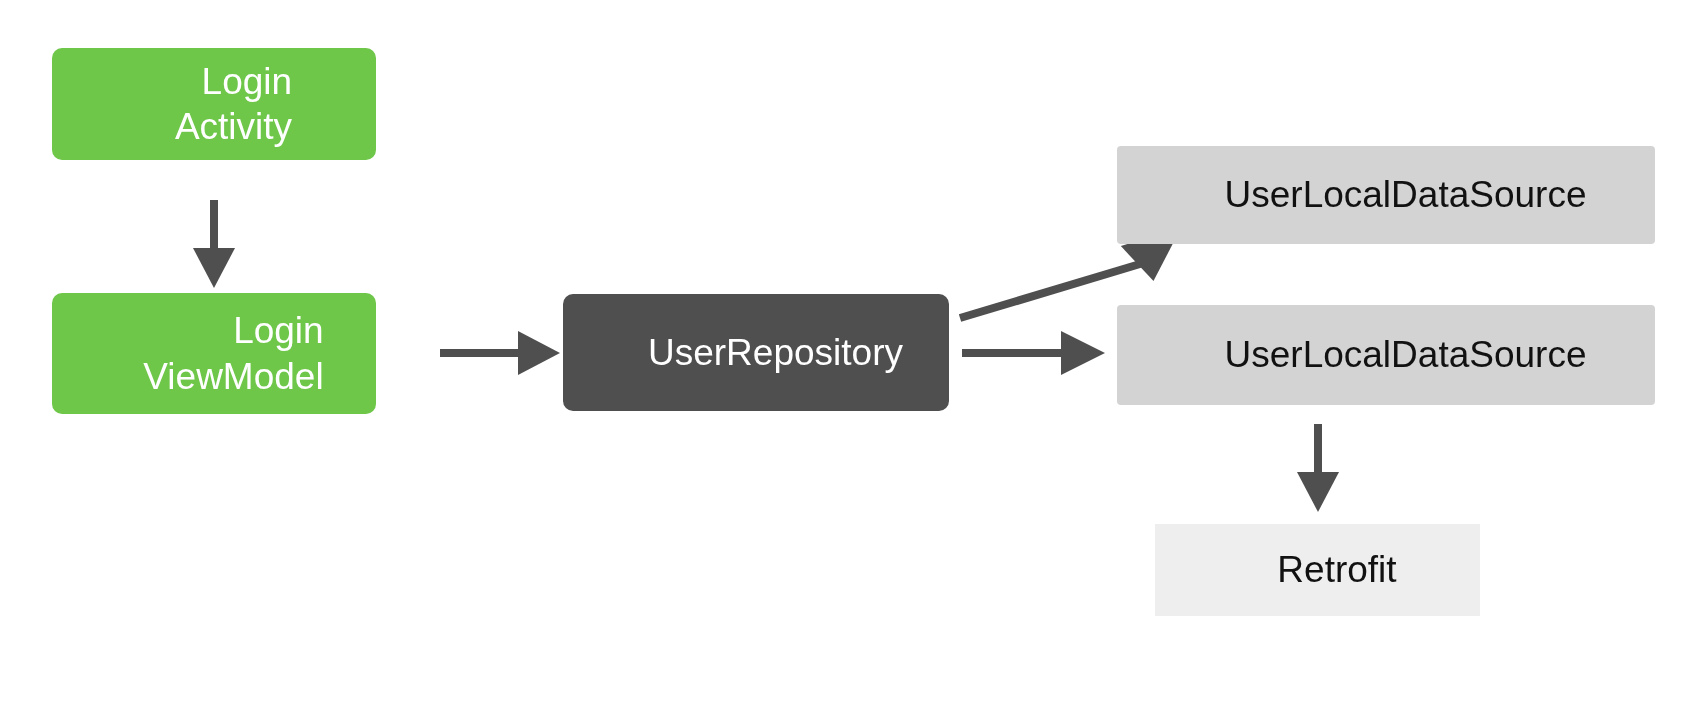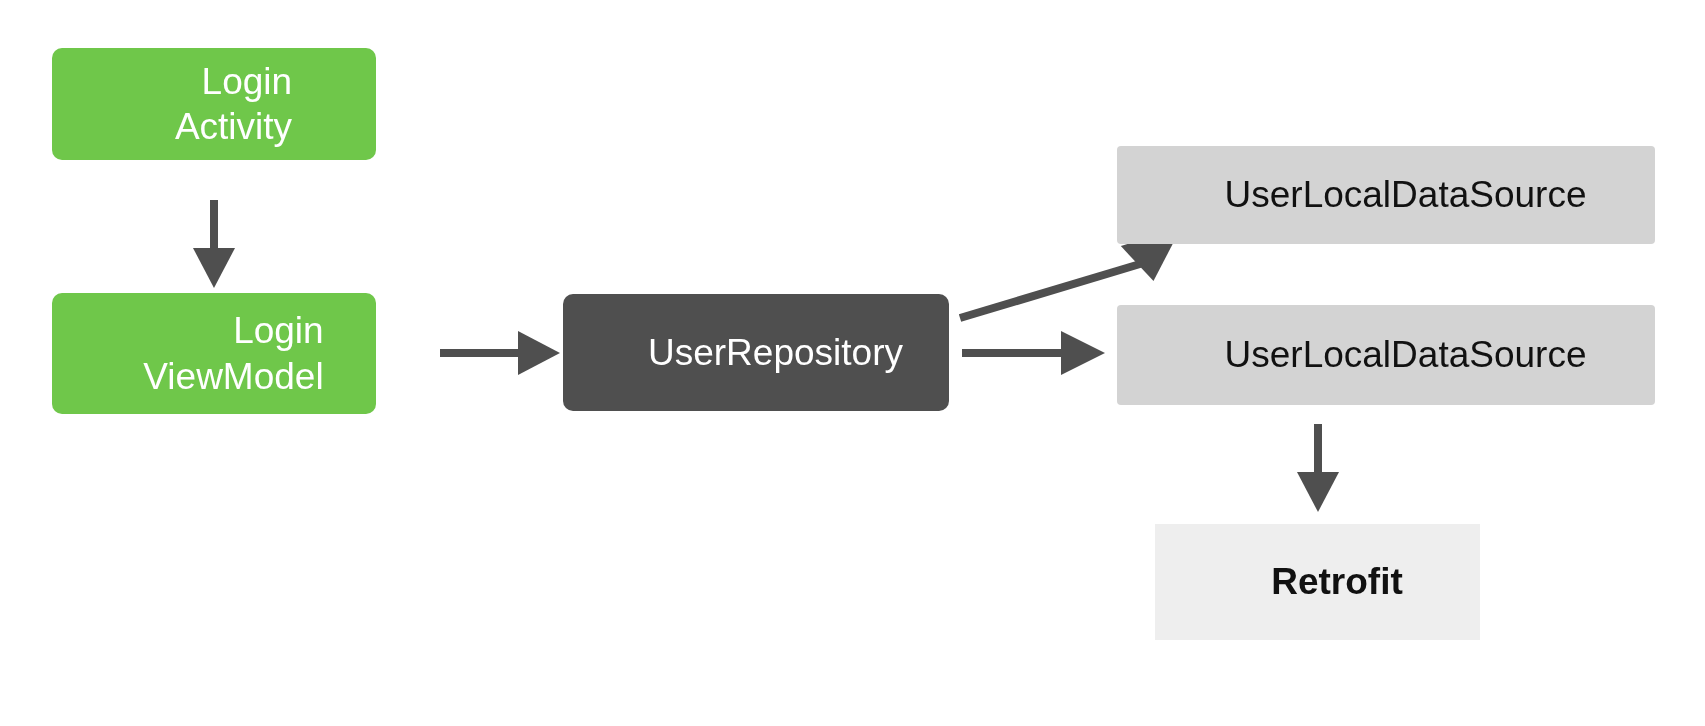--- a/index.html
+++ b/index.html
@@ -51,21 +51,21 @@
     color: #111111;
     border-radius: 0px;
     font-size: 37px;
   }
   
   #node-login-activity   { left: 52px;   top: 48px;  width: 324px; height: 112px; }
   #node-login-viewmodel  { left: 52px;   top: 293px; width: 324px; height: 121px; }
   #node-user-repository  { left: 563px;  top: 294px; width: 386px; height: 117px; }
   #node-user-local-ds    { left: 1117px; top: 146px; width: 538px; height: 98px; }
   #node-user-remote-ds   { left: 1117px; top: 305px; width: 538px; height: 100px; }
-  #node-retrofit         { left: 1155px; top: 524px; width: 325px; height: 116px; font-weight: bold; }
+  #node-retrofit         { left: 1155px; top: 524px; width: 325px; height: 92px; }
 
   .arrow-layer {
     position: absolute;
     left: 0;
     top: 0;
     width: 1705px;
     height: 726px;
     pointer-events: none;
   }
 </style>

